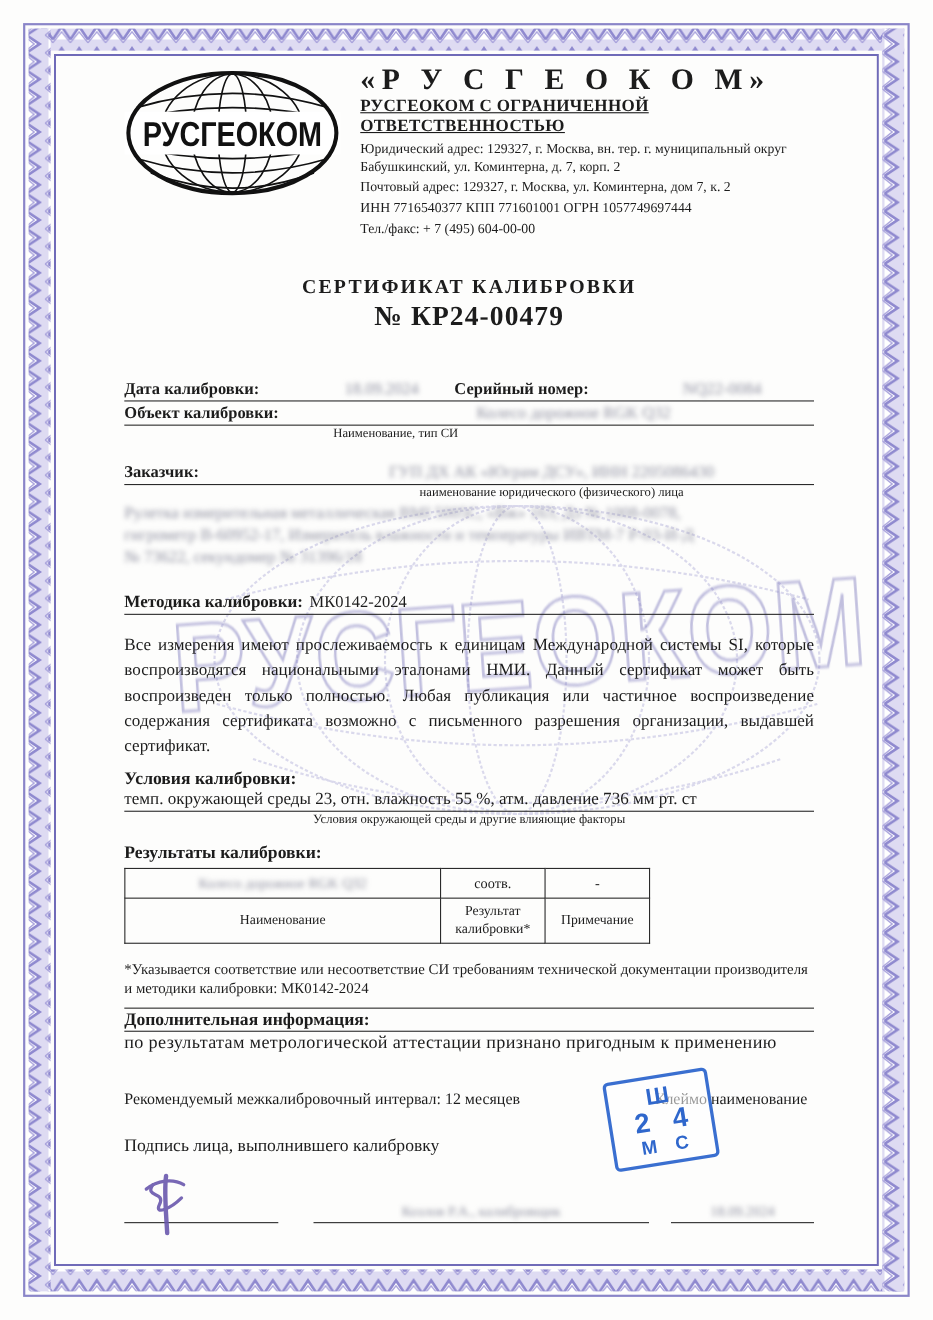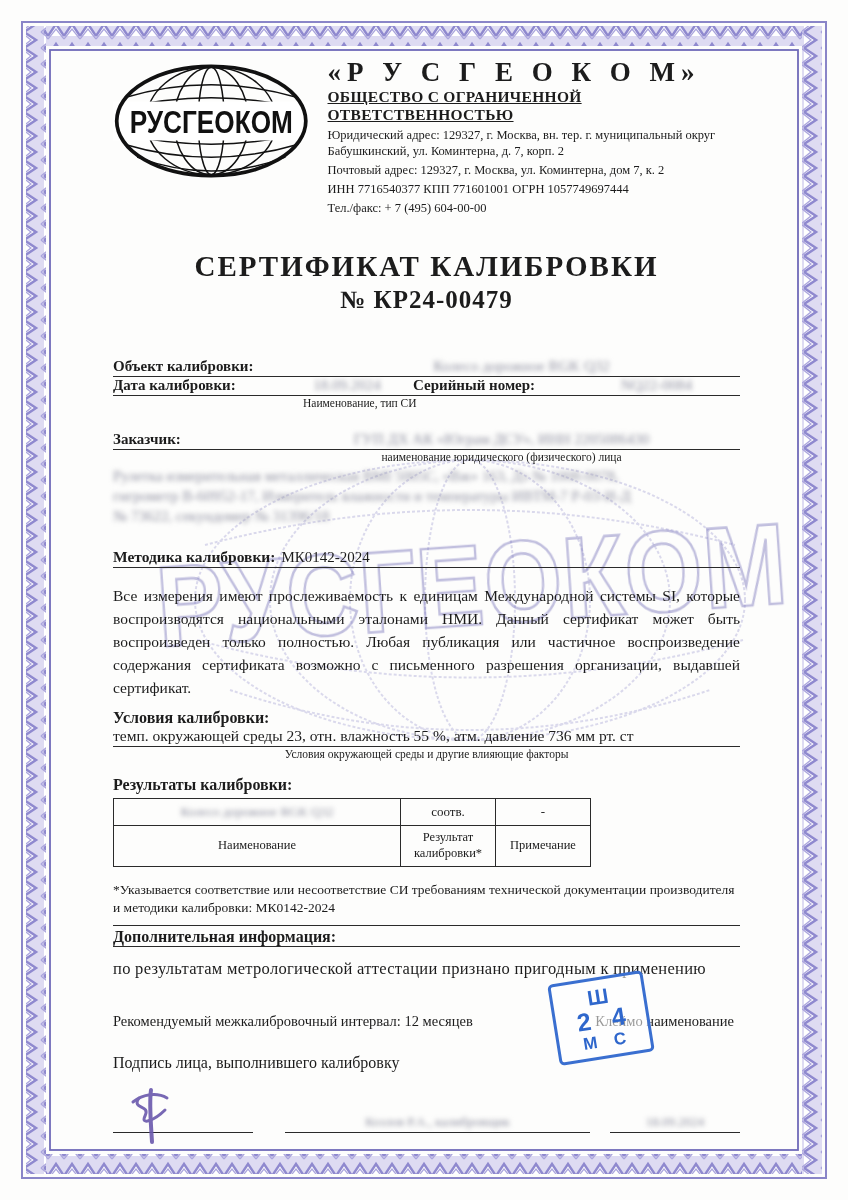--- a/index.html
+++ b/index.html
@@ -21,36 +21,36 @@
   
   .content{position:absolute;left:50px;top:50px;width:748px;height:1100px;z-index:2;
     padding:8px 58px 0 63px;box-sizing:border-box;font-size:15px;}
   .hdr{display:flex;}
   .hdr-right{margin-left:18px;width:445px;}
   .company{font-size:27px;font-weight:bold;letter-spacing:6px;white-space:nowrap;line-height:1.05;}
   .llc{font-size:15.5px;font-weight:bold;text-decoration:underline;margin-top:2px;letter-spacing:0.3px;}
   .addr{font-size:12.5px;line-height:1.28;margin-top:3px;}
   .sds{margin-top:14px;text-align:center;font-size:12px;line-height:1.35;}
   .title-block{margin-top:34px;text-align:center;}
-  .title-l1{font-size:29px;font-weight:bold;letter-spacing:2px;}
+  .title-l1{font-size:18px;font-weight:bold;letter-spacing:2px;}
   .title-l2{font-size:25px;font-weight:bold;margin-top:3px;letter-spacing:1px;}
   .lbl{font-weight:bold;}
   .rule{border-bottom:1.6px solid #2a2a2a;}
   .frow{display:flex;align-items:flex-end;padding-bottom:1px;}
   .redacted{color:#8f909f;filter:blur(2.4px);user-select:none;}
   .cap{font-size:11.5px;margin-top:1px;}
   .para{margin-top:16px;text-align:justify;line-height:23px;font-size:15.5px;}
   table.res{border-collapse:collapse;margin-top:4px;}
   table.res th,table.res td{border:1.4px solid #2a2a2a;text-align:center;font-weight:normal;}
   table.res th{font-size:12.5px;line-height:1.25;padding:4px 4px;}
   table.res td{font-size:13px;padding:5px 4px;}
   .footnote{margin-top:14px;font-size:13.5px;line-height:1.35;}
   .addl-h{border-top:1.2px solid #2a2a2a;margin-top:8px;padding-top:2px;}
   .addl-h .t{font-size:16px;font-weight:bold;}
-  .addl-v{font-size:16.5px;margin-top:12px;letter-spacing:0.3px;}
+  .addl-v{font-size:16.5px;margin-top:0;letter-spacing:0.3px;}
   .interval-row{display:flex;justify-content:space-between;margin-top:34px;font-size:14.5px;}
   .signer{margin-top:24px;font-size:16px;}
   .sigrow{position:relative;margin-top:44px;display:flex;}
   .sigcol{text-align:center;}
   .sigline{border-bottom:1.4px solid #2a2a2a;height:16px;position:relative;}
   .sig-val{position:absolute;left:0;right:0;bottom:2px;font-size:13px;}
   
   .stamp{
     position:absolute;left:553px;top:977px;width:90px;height:76px;z-index:3;
     border:3.5px solid #3a6fd0;border-radius:5px;transform:rotate(-9deg);
@@ -116,45 +116,45 @@
           <path d="M6,76 Q106,100 206,76"></path>
           <path d="M12,88 Q106,116 200,88"></path>
           <path d="M26,102 Q106,132 186,102"></path>
         </g>
         <rect x="0" y="42" width="212" height="42" fill="#ffffff"></rect>
         <ellipse cx="106" cy="63" rx="102" ry="59" fill="none" stroke="#111" stroke-width="4"></ellipse>
         <text x="106" y="76" text-anchor="middle" font-family="Liberation Sans, sans-serif" font-weight="bold" font-size="34" fill="#111" transform="scale(1,1)" textLength="176" lengthAdjust="spacingAndGlyphs">РУСГЕОКОМ</text>
       </svg>
       <div class="hdr-right">
         <div class="company">«Р У С Г Е О К О М»</div>
-        <div class="llc">ОБЩЕСТВО С ОГРАНИЧЕННОЙ ОТВЕТСТВЕННОСТЬЮ</div>
+        <div class="llc">РУСГЕОКОМ С ОГРАНИЧЕННОЙ ОТВЕТСТВЕННОСТЬЮ</div>
         <div class="addr">Юридический адрес: 129327, г. Москва, вн. тер. г. муниципальный округ Бабушкинский, ул. Коминтерна, д. 7, корп. 2</div>
         <div class="addr">Почтовый адрес: 129327, г. Москва, ул. Коминтерна, дом 7, к. 2</div>
         <div class="addr">ИНН 7716540377 КПП 771601001 ОГРН 1057749697444</div>
         <div class="addr">Тел./факс: + 7 (495) 604-00-00</div>
       </div>
     </div>
 
 
     <div class="title-block">
       <div class="title-l1">СЕРТИФИКАТ КАЛИБРОВКИ</div>
       <div class="title-l2">№ КР24-00479</div>
     </div>
 
     <div style="margin-top:44px;">
-      <div class="frow rule" style="margin-top:3px;">
-        <span class="lbl" style="width:190px;">Объект калибровки:</span>
-        <span class="redacted" style="flex:1;text-align:center;">Колесо дорожное RGK Q32</span>
-      </div>
-
       <div class="frow rule">
         <span class="lbl" style="width:168px;">Дата калибровки:</span>
         <span class="redacted" style="width:132px;text-align:center;">18.09.2024</span>
         <span class="lbl" style="width:160px;">Серийный номер:</span>
         <span class="redacted" style="flex:1;text-align:center;">NQ22-0084</span>
+      </div>
+
+      <div class="frow rule" style="margin-top:3px;">
+        <span class="lbl" style="width:190px;">Объект калибровки:</span>
+        <span class="redacted" style="flex:1;text-align:center;">Колесо дорожное RGK Q32</span>
       </div>
       <div class="cap" style="text-align:left;margin-left:190px;">Наименование, тип СИ</div>
 
       <div class="frow rule" style="margin-top:22px;">
         <span class="lbl" style="width:150px;">Заказчик:</span>
         <span class="redacted" style="flex:1;text-align:center;">ГУП ДХ АК «Юграм ДСУ», ИНН 2205086430</span>
       </div>
       <div class="cap" style="text-align:center;margin-left:150px;">наименование юридического (физического) лица</div>
 
       <div class="redacted" style="line-height:20px;margin-top:3px;">

